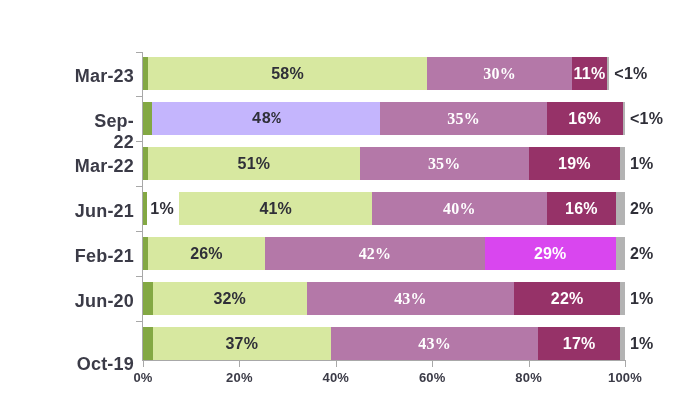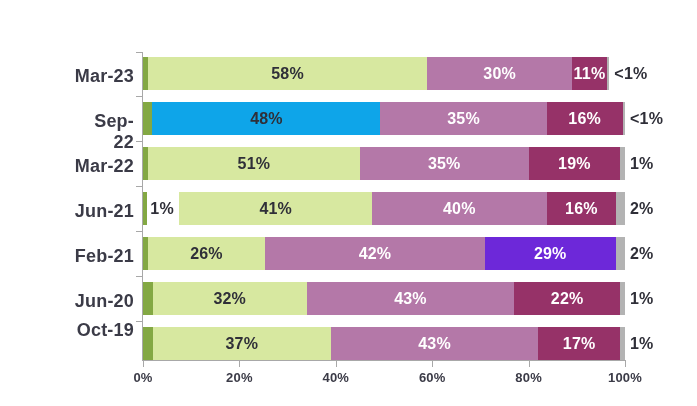--- a/index.html
+++ b/index.html
@@ -80,21 +80,21 @@
   }
   .seg-label{
     font-size:16px;
     font-weight:bold;
     white-space:nowrap;
     letter-spacing:.2px;
   }
   
   .seg.s0{background:#83a843;}
   .seg.s1{background:#d7e8a0;}
-  .seg.s2{background:#b478a8;}
+  .seg.s2{background:#b478a8;font-family:Liberation Serif, serif;}
   .seg.s3{background:#963268;}
   .seg.s4{background:#b3b3b3;}
 
   .seg.s0 .seg-label{color:#2f2f38;}
   .seg.s1 .seg-label{color:#2f2f38;}
   .seg.s2 .seg-label{color:#ffffff;}
   .seg.s3 .seg-label{color:#ffffff;}
 
   
   .seg.s0.narrow{justify-content:flex-start;}
@@ -129,21 +129,21 @@
 
 <div id="chart-root">
 
   <div class="cat-labels-col">
       <div class="cat-label" style="top: 18px;">Mar-23</div>
       <div class="cat-label" style="top: 63px;">Sep-22</div>
       <div class="cat-label" style="top: 108px;">Mar-22</div>
       <div class="cat-label" style="top: 153px;">Jun-21</div>
       <div class="cat-label" style="top: 198px;">Feb-21</div>
       <div class="cat-label" style="top: 243px;">Jun-20</div>
-      <div class="cat-label" style="top: 272px;">Oct-19</div>
+      <div class="cat-label" style="top: 306px;">Oct-19</div>
     </div>
 
   <div class="y-axis-line"></div>
 
   <div class="plot-area">
       <div class="bar-row" style="top: 9px;">
         <div class="seg s0 narrow" style="width: 4.82px; background: rgb(131, 168, 67);">
           <span class="seg-label">1%</span>
         </div>
         <div class="seg s1" style="width: 279.56px; background: rgb(215, 232, 160);">
@@ -156,21 +156,21 @@
           <span class="seg-label">11%</span>
         </div>
         <div class="seg s4" style="width: 2.41px; background: rgb(179, 179, 179);">
           <span class="seg-label">&lt;1%</span>
         </div>
       </div>
       <div class="bar-row" style="top: 54px;">
         <div class="seg s0 narrow" style="width: 9.64px; background: rgb(131, 168, 67);">
           <span class="seg-label">2%</span>
         </div>
-        <div class="seg s1" style="width: 231.36px; background: #0ea5e9;">
+        <div class="seg s1" style="width: 231.36px; background: #c4b5fd; font-family: Liberation Mono, monospace;">
           <span class="seg-label">48%</span>
         </div>
         <div class="seg s2" style="width: 168.7px; background: rgb(180, 120, 168);">
           <span class="seg-label">35%</span>
         </div>
         <div class="seg s3" style="width: 77.12px; background: rgb(150, 50, 104);">
           <span class="seg-label">16%</span>
         </div>
         <div class="seg s4" style="width: 2.41px; background: rgb(179, 179, 179);">
           <span class="seg-label">&lt;1%</span>
@@ -213,21 +213,21 @@
       <div class="bar-row" style="top: 189px; border-radius: 10px;">
         <div class="seg s0 narrow" style="width: 4.82px; background: rgb(131, 168, 67);">
           <span class="seg-label">1%</span>
         </div>
         <div class="seg s1" style="width: 125.32px; background: rgb(215, 232, 160);">
           <span class="seg-label">26%</span>
         </div>
         <div class="seg s2" style="width: 233px; background: rgb(180, 120, 168);">
           <span class="seg-label">42%</span>
         </div>
-        <div class="seg s3" style="width: 139.78px; background: #6d28d9;">
+        <div class="seg s3" style="width: 139.78px; background: #d946ef;">
           <span class="seg-label">29%</span>
         </div>
         <div class="seg s4" style="width: 9.64px; background: rgb(179, 179, 179);">
           <span class="seg-label">2%</span>
         </div>
       </div>
       <div class="bar-row" style="top: 234px;">
         <div class="seg s0 narrow" style="width: 9.64px; background: rgb(131, 168, 67);">
           <span class="seg-label">2%</span>
         </div>

